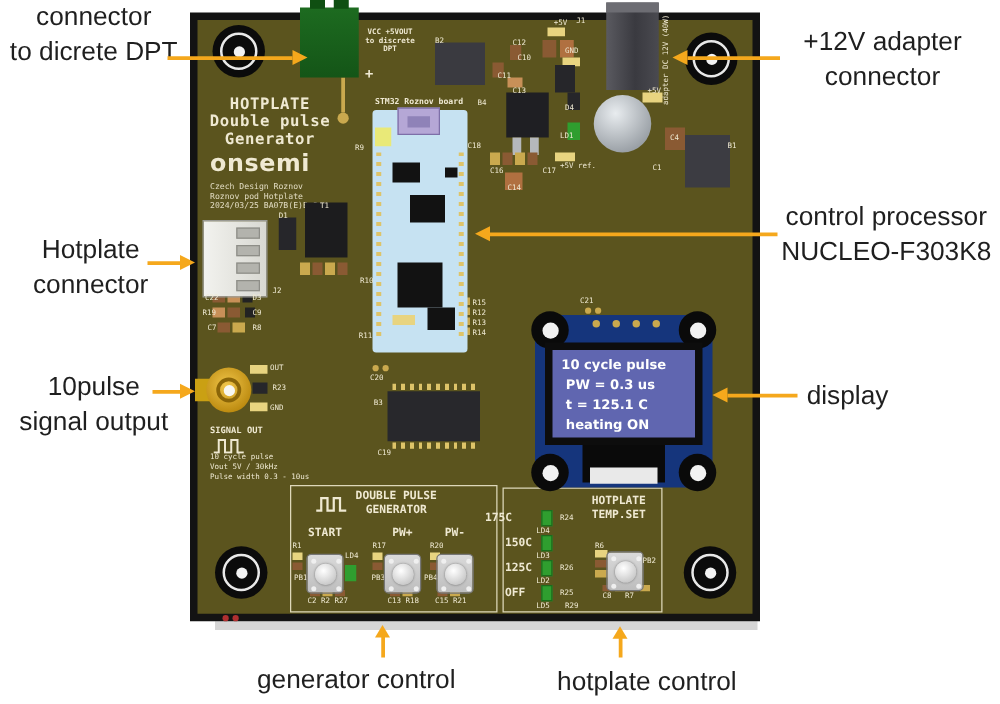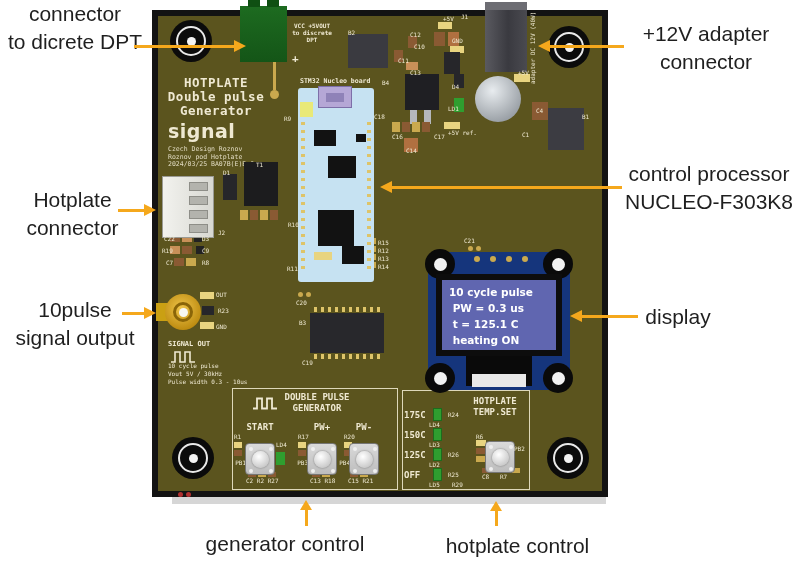--- a/index.html
+++ b/index.html
@@ -128,28 +128,28 @@
   <div class="silk plusmark">+</div>
 
   <div class="jack"></div>
   <div class="silk jack-text">adapter DC 12V (40W)</div>
 
   <div class="silk ptitle">
     <div>HOTPLATE</div>
     <div>Double pulse</div>
     <div>Generator</div>
   </div>
-  <div class="silk logo">signal</div>
+  <div class="silk logo">onsemi</div>
   <div class="silk org">
     <div>Czech Design Roznov</div>
     <div>Roznov pod Hotplate</div>
     <div>2024/03/25 BA07B(E)B_0</div>
   </div>
 
-  <div class="silk stm32lbl">STM32 Nucleo board</div>
+  <div class="silk stm32lbl">STM32 Roznov board</div>
   <div class="nucleo">
     <div class="usb"></div>
     <div class="nylw"></div>
     <div class="nc" style="left:16px;top:42px;width:22px;height:16px"></div>
     <div class="nc" style="left:30px;top:68px;width:28px;height:22px"></div>
     <div class="nc" style="left:58px;top:46px;width:10px;height:8px"></div>
     <div class="nc" style="left:20px;top:122px;width:36px;height:36px"></div>
     <div class="nc" style="left:44px;top:158px;width:22px;height:18px"></div>
     <div class="nsm"></div>
     <div class="npl"></div>
@@ -223,21 +223,21 @@
       <div class="pb-label" style="left: 178px; top: 449px; width: 20px;">PB4</div>
       <div class="tact" style="left: 197px; top: 433px;"></div>
     </div>
 
   <div class="panelbox" style="left:250px;top:380px;width:128px;height:100px"></div>
   <div class="silk hot-title">
     <div>HOTPLATE</div>
     <div>TEMP.SET</div>
   </div>
   <div id="hot-rows">
-      <div class="temp-label" style="left: 252px; top: 400px;">175C</div>
+      <div class="temp-label" style="left: 236px; top: 400px;">175C</div>
       <div class="led" style="left: 281px; top: 398px;"></div>
       <span class="clabel" style="left: 277px; top: 412px;">LD4</span>
       <span class="clabel" style="left: 296px; top: 402px;">R24</span>
       <div class="temp-label" style="left: 252px; top: 420px;">150C</div>
       <div class="led" style="left: 281px; top: 418px;"></div>
       <span class="clabel" style="left: 277px; top: 432px;">LD3</span>
       <div class="temp-label" style="left: 252px; top: 440px;">125C</div>
       <div class="led" style="left: 281px; top: 438px;"></div>
       <span class="clabel" style="left: 277px; top: 452px;">LD2</span>
       <span class="clabel" style="left: 296px; top: 442px;">R26</span>

